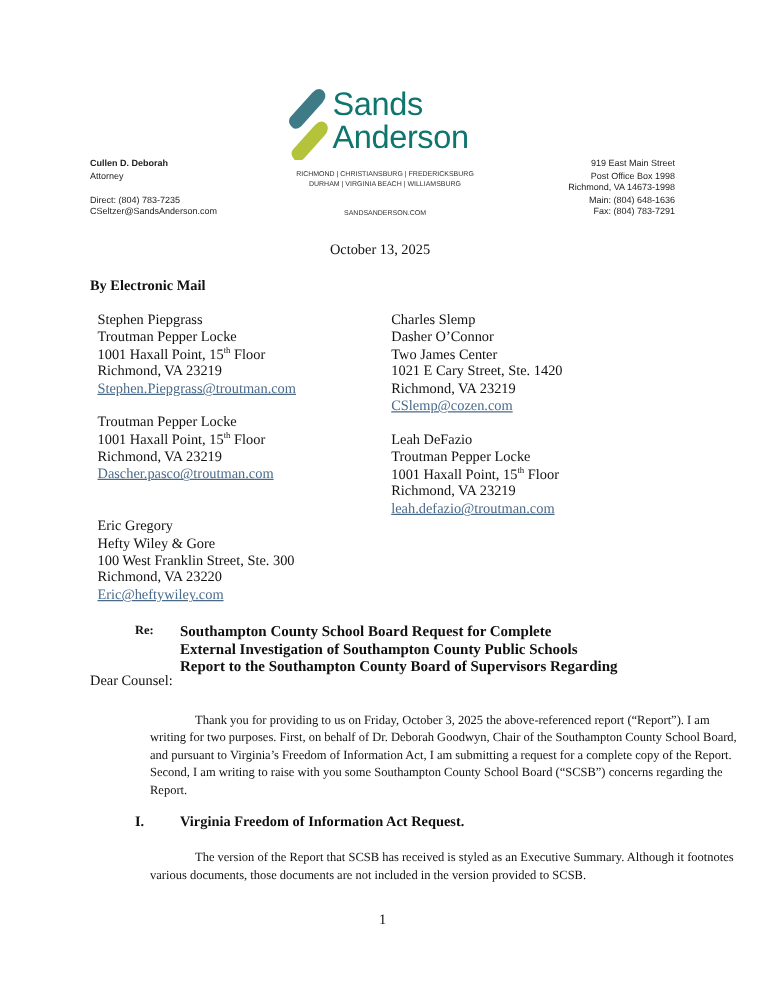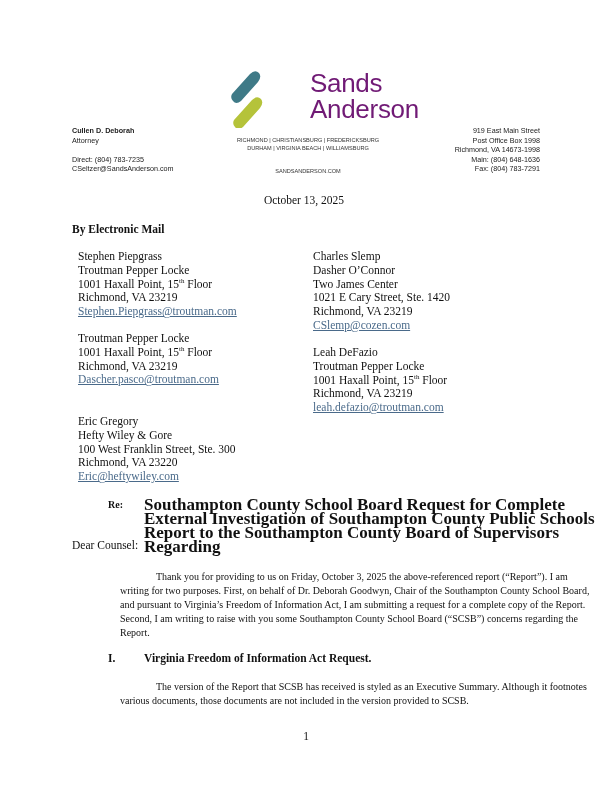--- a/index.html
+++ b/index.html
@@ -9,37 +9,37 @@
   .sans { font-family: "Liberation Sans", "DejaVu Sans", sans-serif; }
 
   
   .hdr-left { position: absolute; left: 72px; top: 126px; font-size: 7.2px; line-height: 9.6px; color: #222; }
   .hdr-left .name { font-weight: bold; }
   .hdr-left .gap { height: 9.6px; }
 
   
   .logo { position: absolute; left: 228px; top: 68px; width: 160px; height: 62px; }
   .logo-mark { position: absolute; left: 0; top: 0; width: 36px; height: 60px; }
-  .logo-word { position: absolute; left: 38px; top: 2px; font-size: 26px; line-height: 26px; color: #701a75; letter-spacing: -0.3px; margin-left: 44px; }
+  .logo-word { position: absolute; left: 38px; top: 2px; font-size: 26px; line-height: 26px; color: #0f766e; letter-spacing: -0.3px; }
   .offices { position: absolute; left: 222px; top: 136px; width: 172px; text-align: center; font-size: 5.6px; line-height: 8px; color: #333; }
   .website { position: absolute; left: 222px; top: 168px; width: 172px; text-align: center; font-size: 5.6px; color: #333; }
 
   
   .hdr-right { position: absolute; right: 72px; top: 126px; text-align: right; font-size: 7.2px; line-height: 9.6px; color: #222; }
 
   
   .date { position: absolute; left: 0; width: 608px; top: 194px; text-align: center; font-size: 11.5px; }
   .byline { position: absolute; left: 72px; top: 223px; font-size: 11.5px; font-weight: bold; }
 
   .addr { position: absolute; font-size: 11.5px; line-height: 13.8px; }
   .addr a { color: #4a6a8a; text-decoration: underline; }
   sup { font-size: 7px; line-height: 0; vertical-align: super; }
 
   .re { position: absolute; left: 108px; top: 498px; font-size: 10px; font-weight: bold; line-height: 14px; }
-  .re-lines { position: absolute; left: 144px; top: 498px; font-size: 17px; font-weight: bold; line-height: 14px; }
+  .re-lines { position: absolute; left: 144px; top: 498px; font-size: 12px; font-weight: bold; line-height: 14px; }
   .salutation { position: absolute; left: 72px; top: 539px; font-size: 11.5px; }
 
   .para { position: absolute; left: 72px; width: 470px; font-size: 10px; line-height: 14px; margin-left: 48px; }
   .para .indent { display: inline-block; width: 36px; }
 
   .heading-num { position: absolute; left: 108px; top: 652px; font-size: 11.5px; font-weight: bold; }
   .heading-text { position: absolute; left: 144px; top: 652px; font-size: 11.5px; font-weight: bold; }
 
   .page-num { position: absolute; left: 0; width: 612px; top: 730px; text-align: center; font-size: 11.5px; }
 </style>

